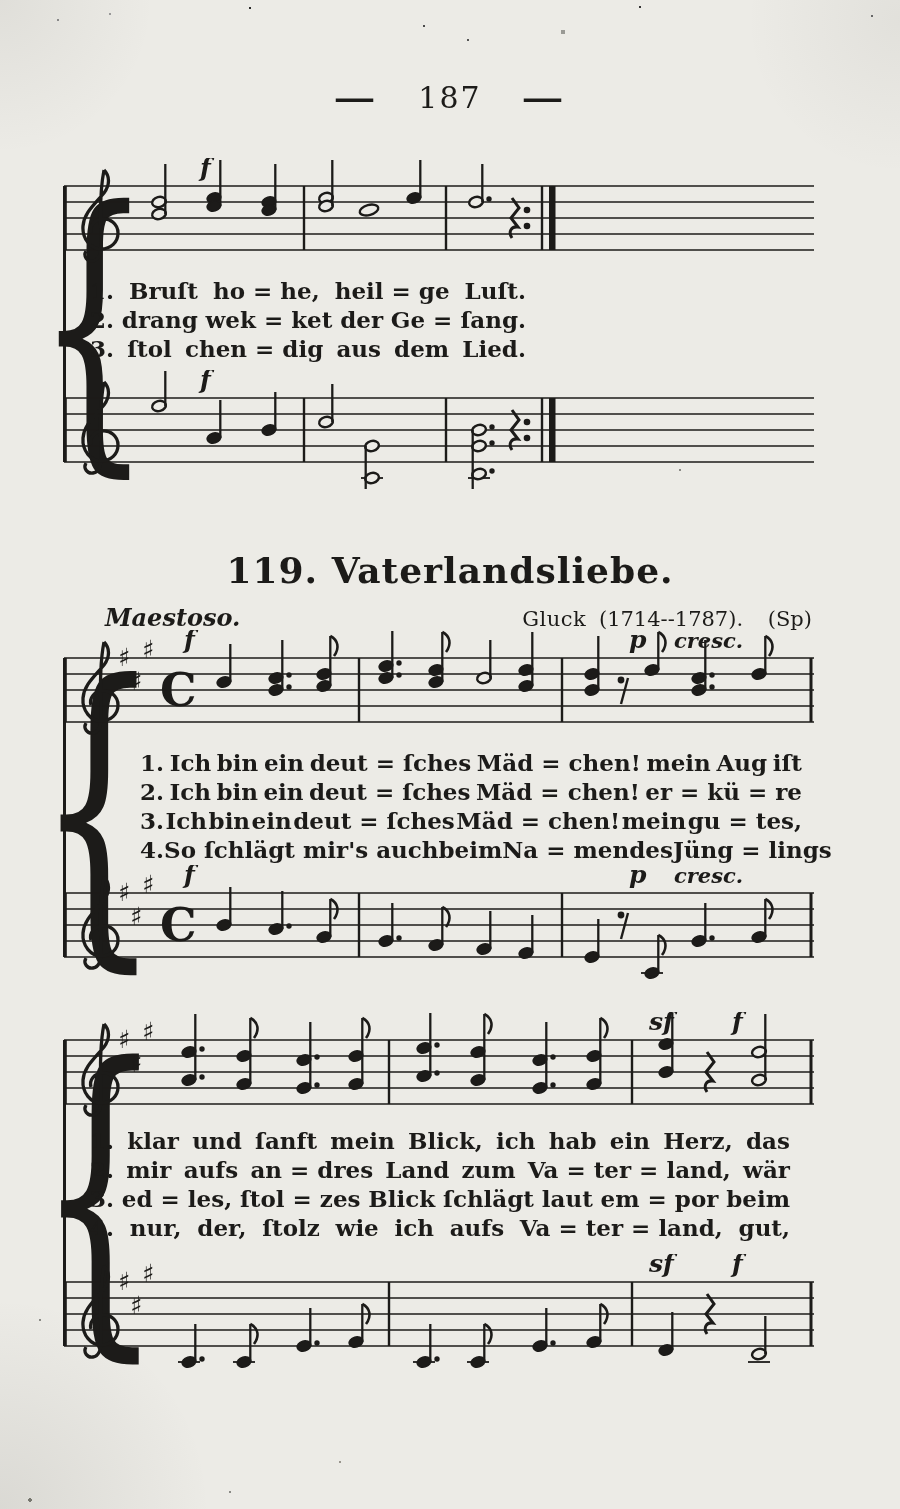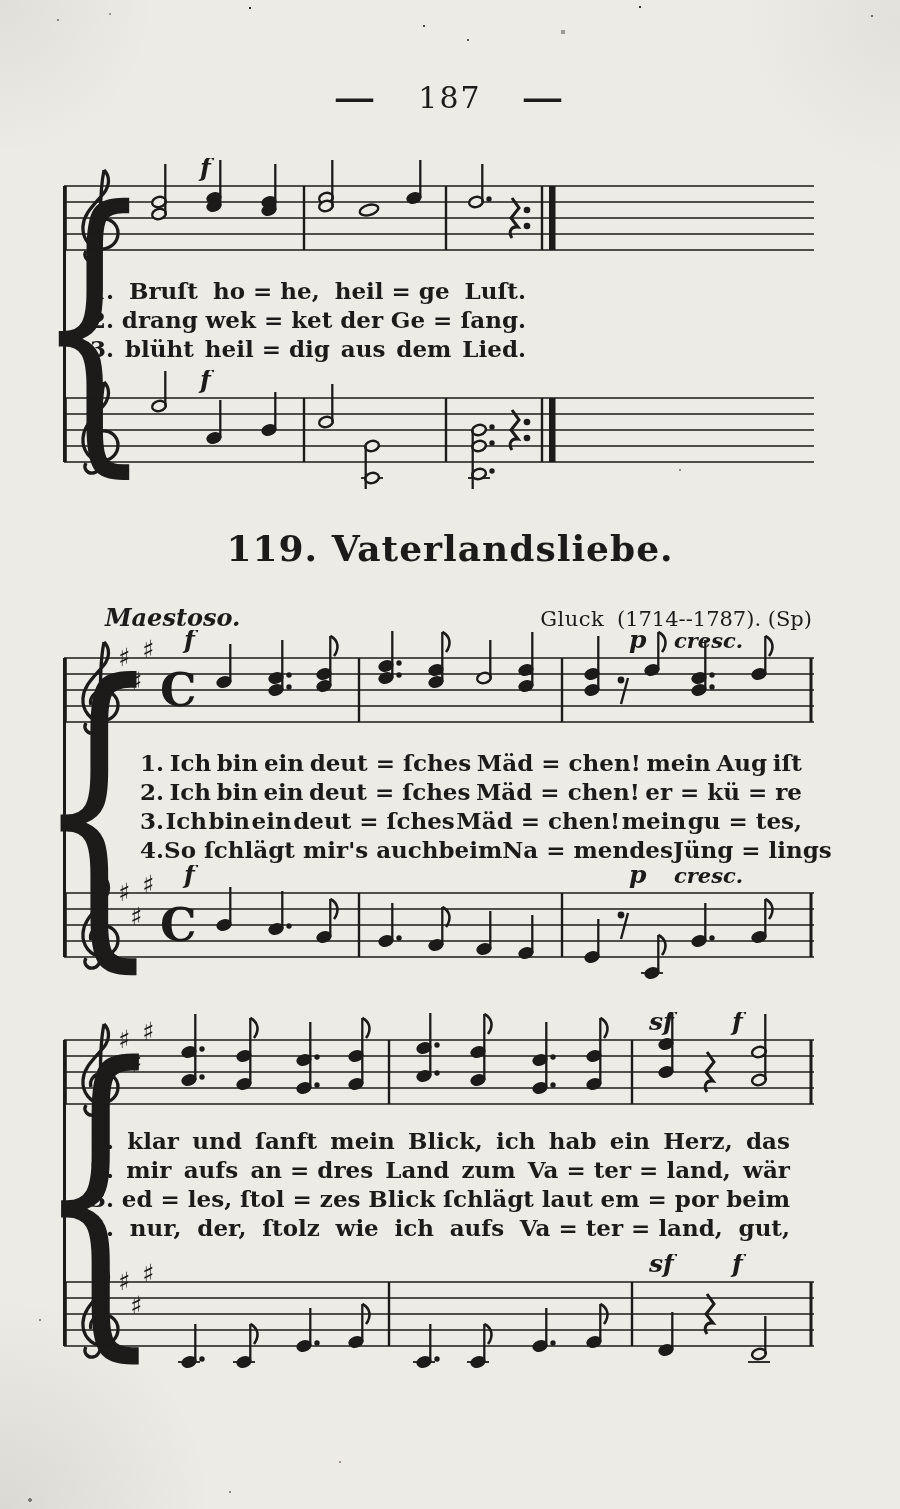--- a/index.html
+++ b/index.html
@@ -31,32 +31,32 @@
       radial-gradient(circle 220px at 0px 0px,     rgba(60,58,50,.07), transparent 70%),
       radial-gradient(circle 220px at 900px 20px,  rgba(60,58,50,.06), transparent 70%);
   }
   .page-number {
     position:absolute; top:80px; left:0; width:100%;
     display:flex; justify-content:center; align-items:center; gap:46px;
     font-size:30px; letter-spacing:2px;
   }
   .page-number .dash { font-weight:bold; transform:scaleX(1.4); }
   .title {
-    position:absolute; top:527px; left:0; width:100%;
+    position:absolute; top:549px; left:0; width:100%;
     text-align:center; font-size:36px; font-weight:bold; letter-spacing:1px;
   }
   .meta-row {
     position:absolute; top:603px; left:48px; width:764px;
     display:flex; justify-content:space-between; align-items:baseline;
   }
   .tempo { font-style:italic; font-weight:bold; font-size:24px; margin-left:57px; }
   .composer { font-size:21px; }
   .cname  { font-weight:normal; letter-spacing:.5px; }
   .cdates { margin-left:6px; }
-  .csrc   { }
+  .csrc   { margin-left:18px; }
   .system { position:absolute; left:48px; width:790px; }
   .system svg { position:absolute; left:16px; }
   .sysline { position:absolute; left:15px; width:3px; background:var(--ink); }
   .brace {
     position:absolute; left:-12px; width:34px; color:var(--ink);
     font-family:"DejaVu Serif", serif; text-align:center;
     transform-origin:left center;
   }
   .lyrics { position:absolute; display:flex; flex-direction:column; }
   .lyric-line {
@@ -193,22 +193,22 @@
         </div>
         <div class="lyric-line">
           <span>2.</span>
           <span>drang</span>
           <span>wek = ket</span>
           <span>der</span>
           <span>Ge = ſang.</span>
         </div>
         <div class="lyric-line">
           <span>3.</span>
-          <span>blüht</span>
-          <span>heil = dig</span>
+          <span>ſtol</span>
+          <span>chen = dig</span>
           <span>aus</span>
           <span>dem</span>
           <span>Lied.</span>
         </div>
       </div>
     </div>
 
   <div class="title">119. Vaterlandsliebe.</div>
 
   <div class="meta-row">

